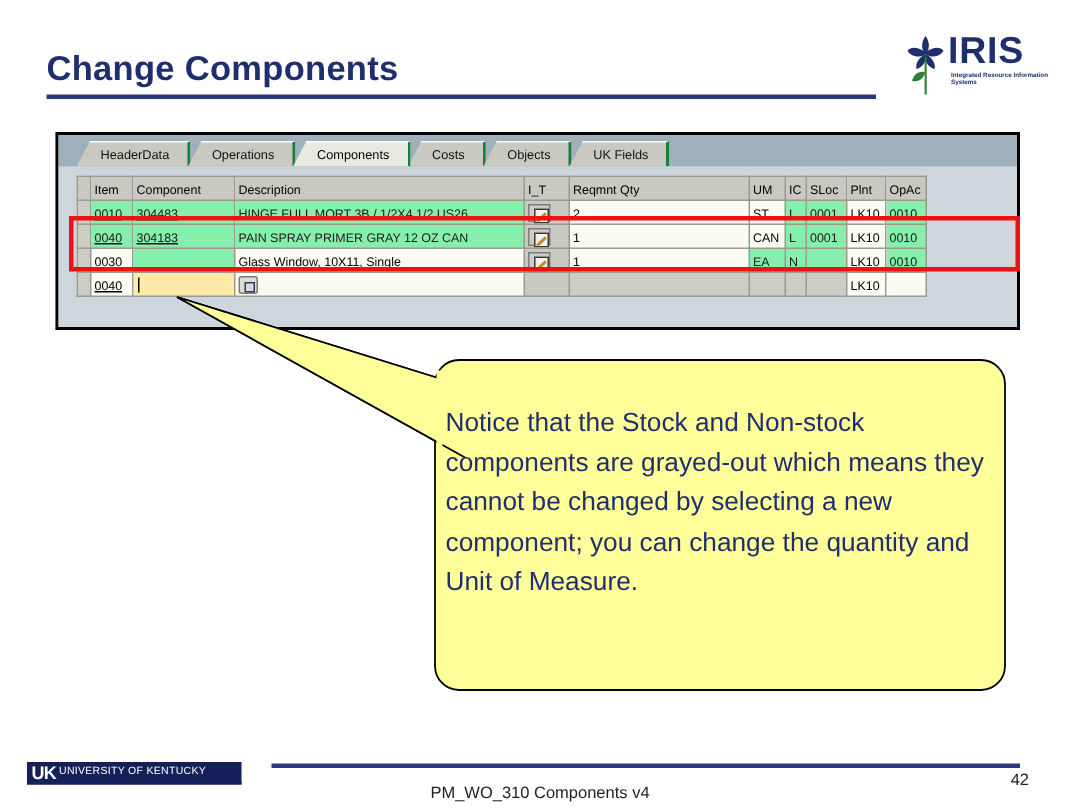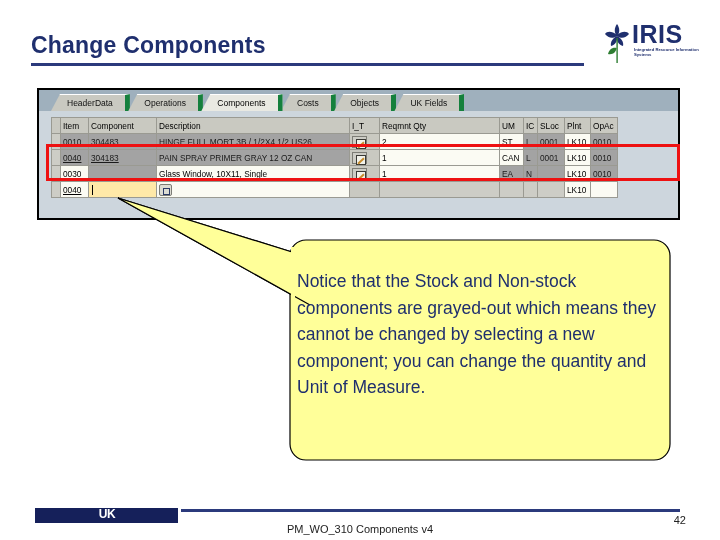--- a/index.html
+++ b/index.html
@@ -78,21 +78,21 @@
     display: inline-block;
     height: 17px;
     margin-top: 4px;
     margin-right: -6px;
     padding: 0 12px 0 16px;
     line-height: 17px;
     font-size: 8.5px;
     color: #111111;
     background: #c9c9c1;
     border-top: 1px solid #ffffff;
-    border-right: 5px solid #15803d;
+    border-right: 2px solid #15803d;
     -webkit-clip-path: polygon(9px 0, 100% 0, 100% 100%, 0 100%);
     clip-path: polygon(9px 0, 100% 0, 100% 100%, 0 100%);
     white-space: nowrap;
     vertical-align: top;
   }
   .tab.active {
     background: #e9e9e2;
     color: #000000;
     z-index: 5;
   }
@@ -131,21 +131,21 @@
   .col-comp  { width: 68px; }
   .col-desc  { width: 193px; }
   .col-it    { width: 30px; background:#c9c9c1; }
   .col-qty   { width: 120px; text-align: right; }
   .col-um    { width: 24px; }
   .col-ic    { width: 14px; }
   .col-sloc  { width: 27px; }
   .col-plnt  { width: 26px; }
   .col-opac  { width: 27px; }
 
-  td.grayed  { background: #a3a3a3; color:#1a1a1a; }
+  td.grayed  { background: #86efac; color:#1a1a1a; }
   td.white   { background: #fbfbf3; }
   td.yellow  { background: #ffe9a8; }
   td.empty-gray { background:#cdcdc6; }
   td.num     { text-align: right; padding-right: 4px; }
   .underlined-val { text-decoration: underline; }
 
   .pencil-btn {
     display: inline-block;
     width: 15px; height: 12px;
     background: #cdcdc6;
@@ -223,28 +223,27 @@
 
   
   .footer-rule {
     position: absolute;
     left: 181px; top: 509px;
     width: 499px; height: 3px;
     background: #2b3a7c;
   }
   .uk-logo {
     position: absolute;
-    left: 35px; top: 508px;
+    left: 18px; top: 508px;
     width: 143px; height: 15px;
     background: #15205a;
     border-bottom: 2px solid #15205a;
     display: flex;
     align-items: center;
     overflow: hidden;
-    flex-direction: column;
   }
   .uk-mark {
     color: #ffffff;
     font-weight: bold;
     font-size: 12px;
     line-height: 12px;
     padding: 0 2px 0 3px;
     letter-spacing: -0.5px;
   }
   .uk-name {

